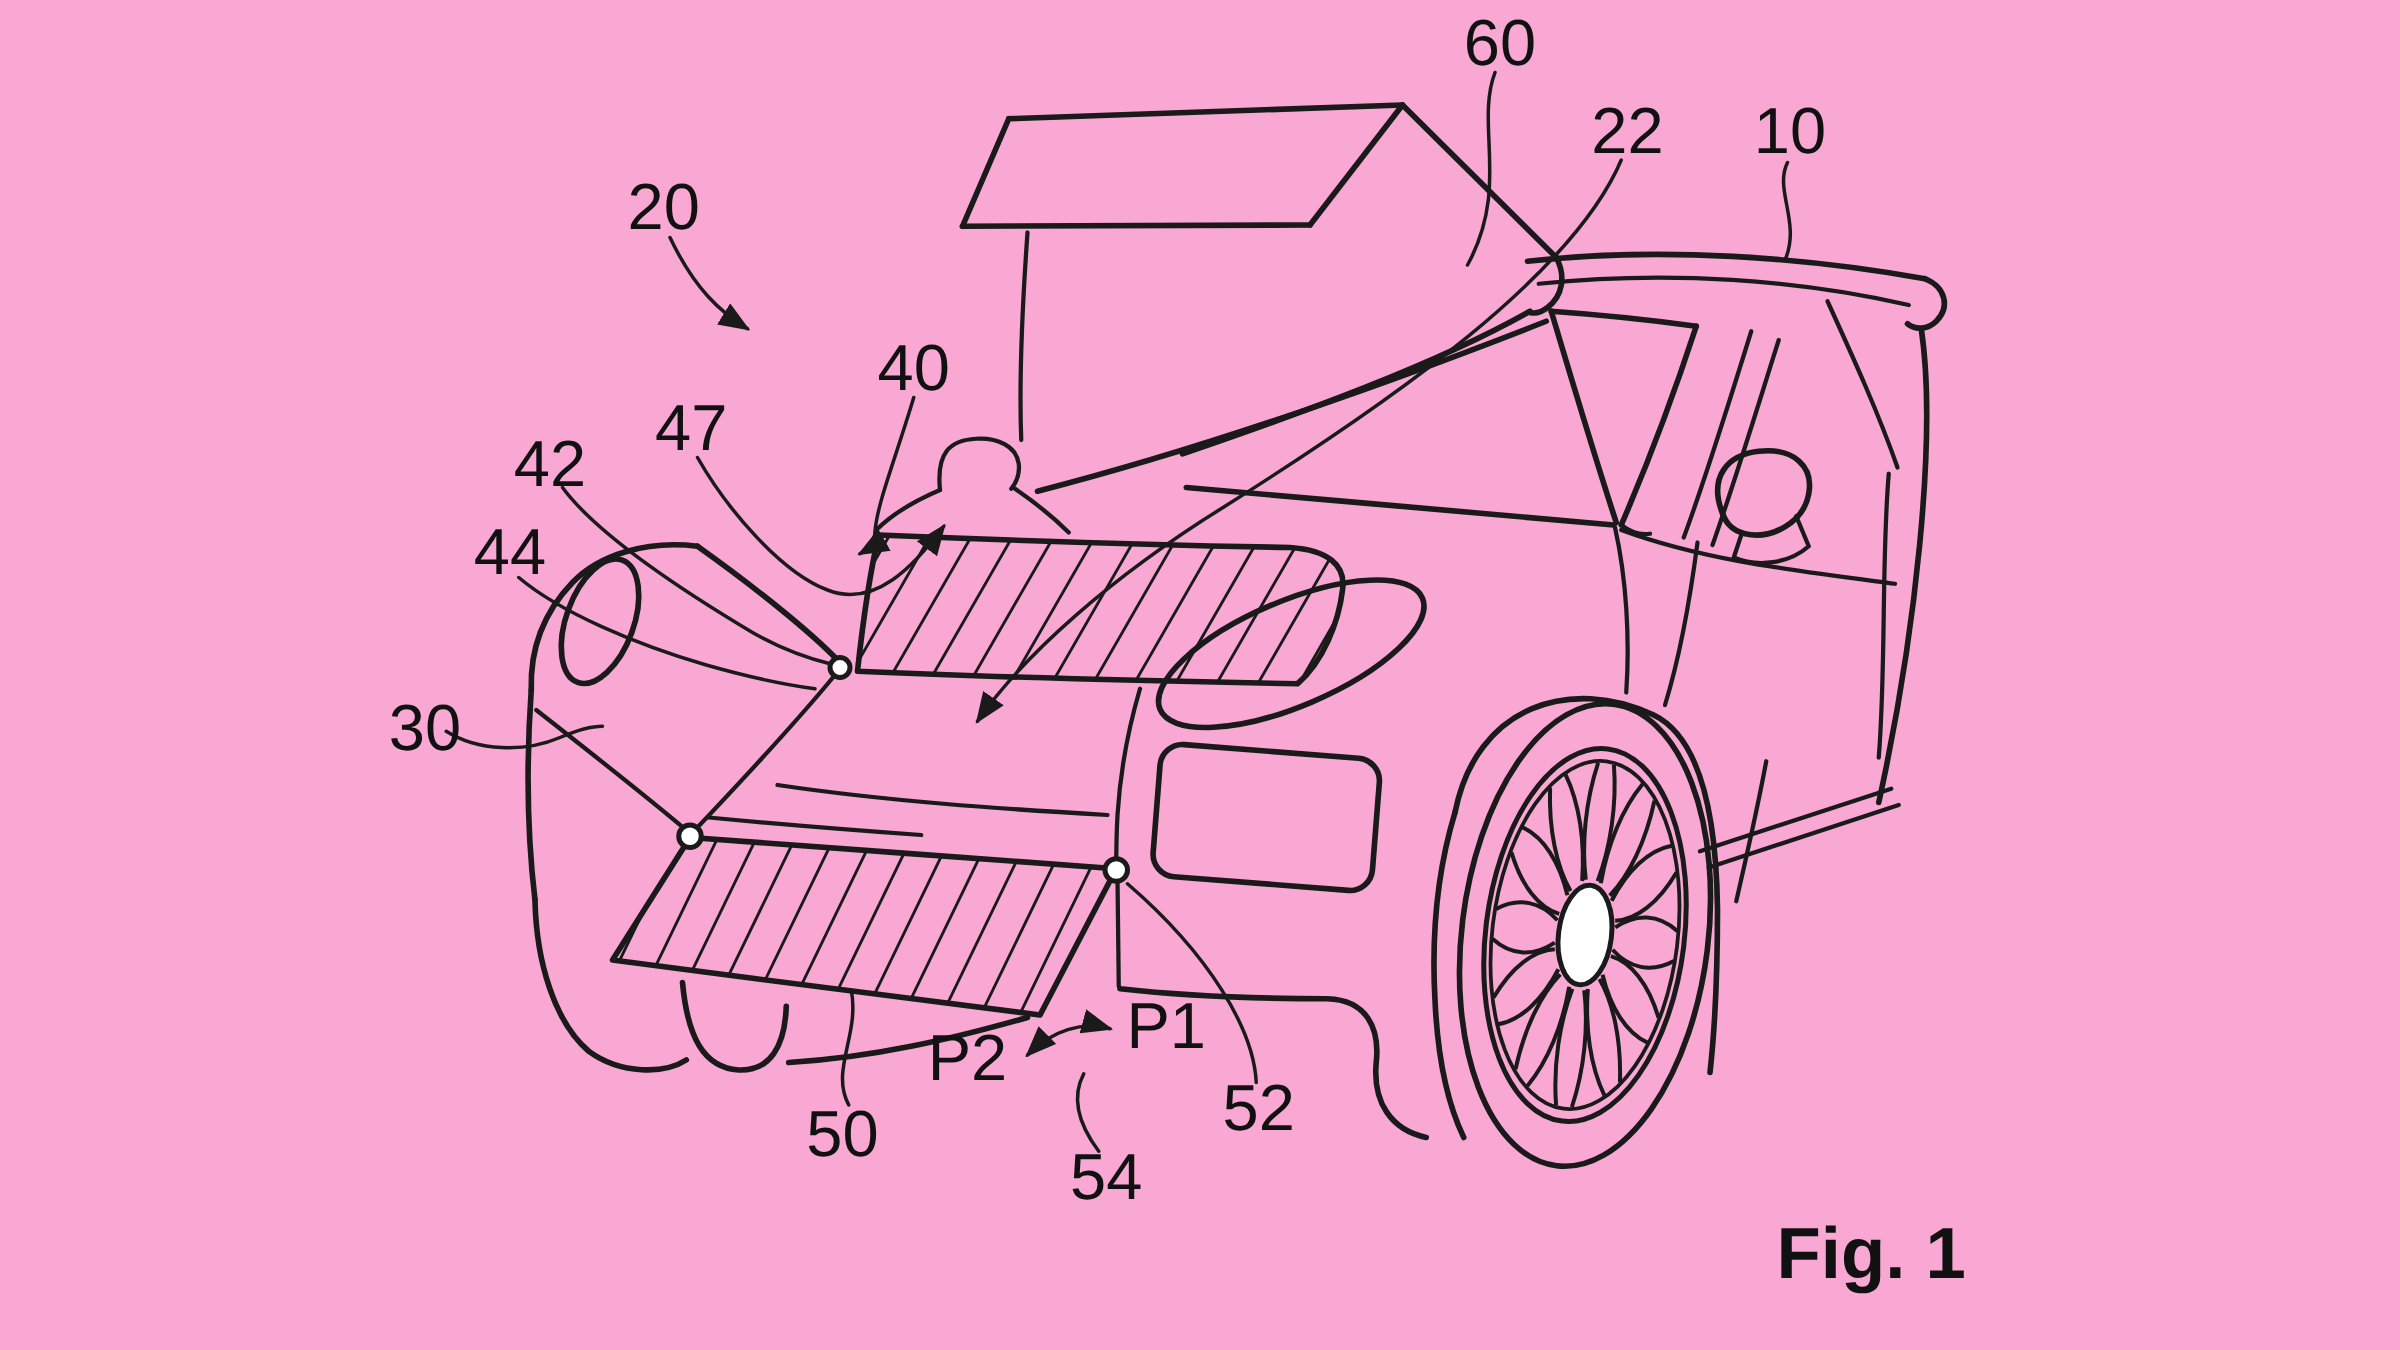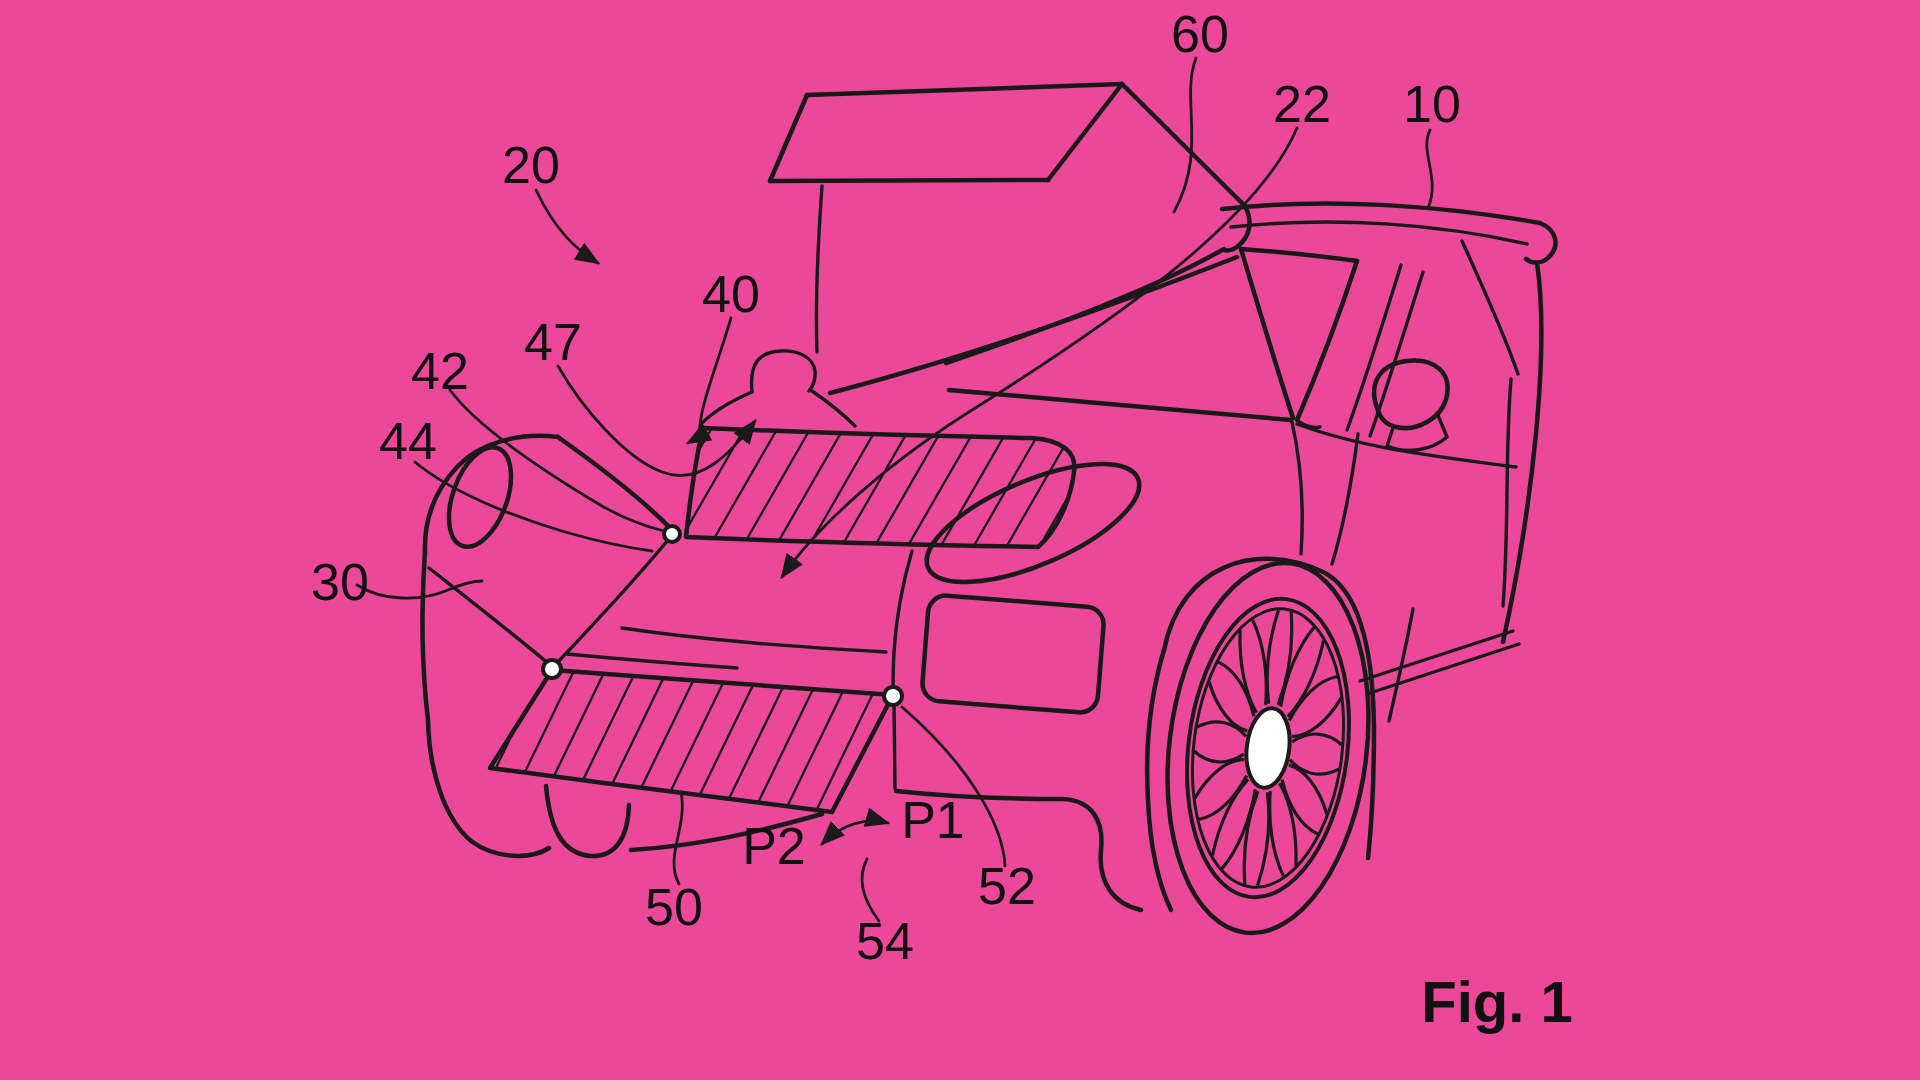--- a/index.html
+++ b/index.html
@@ -2,21 +2,21 @@
 <html><head>
 <meta charset="utf-8">
 <style>
   html, body {
     margin: 0; padding: 0;
     width: 1920px; height: 1080px;
     background: #ffffff;
     overflow: hidden;
     font-family: "Liberation Sans", sans-serif;
   }
-  .page { width: 1920px; height: 1080px; position: relative; background: #ec4899; }
+  .page { width: 1920px; height: 1080px; position: relative; background: #f9a8d4; }
   svg { display: block; }
   .outline  { fill: none; stroke: #1a1a1a; stroke-width: 4.5; stroke-linecap: round; stroke-linejoin: round; }
   .detail   { fill: none; stroke: #1a1a1a; stroke-width: 3.4; stroke-linecap: round; stroke-linejoin: round; }
   .hatch    { fill: none; stroke: #1a1a1a; stroke-width: 2.3; }
   .leader   { fill: none; stroke: #1a1a1a; stroke-width: 2.8; stroke-linecap: round; }
   .pivot    { fill: #ffffff; stroke: #1a1a1a; stroke-width: 4; }
   .ref-num  { font-family: "Liberation Sans", sans-serif; font-size: 52px; fill: #111; text-anchor: middle; }
   .caption  { font-family: "Liberation Sans", sans-serif; font-size: 58px; font-weight: bold; fill: #111; text-anchor: middle; }
 </style>
 </head>

